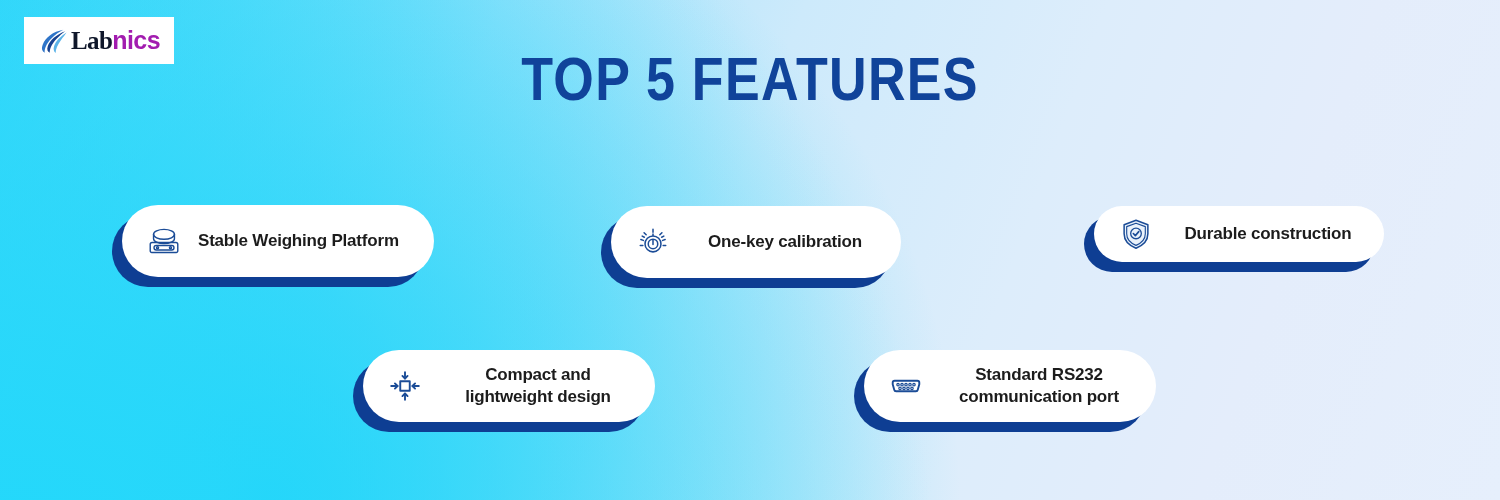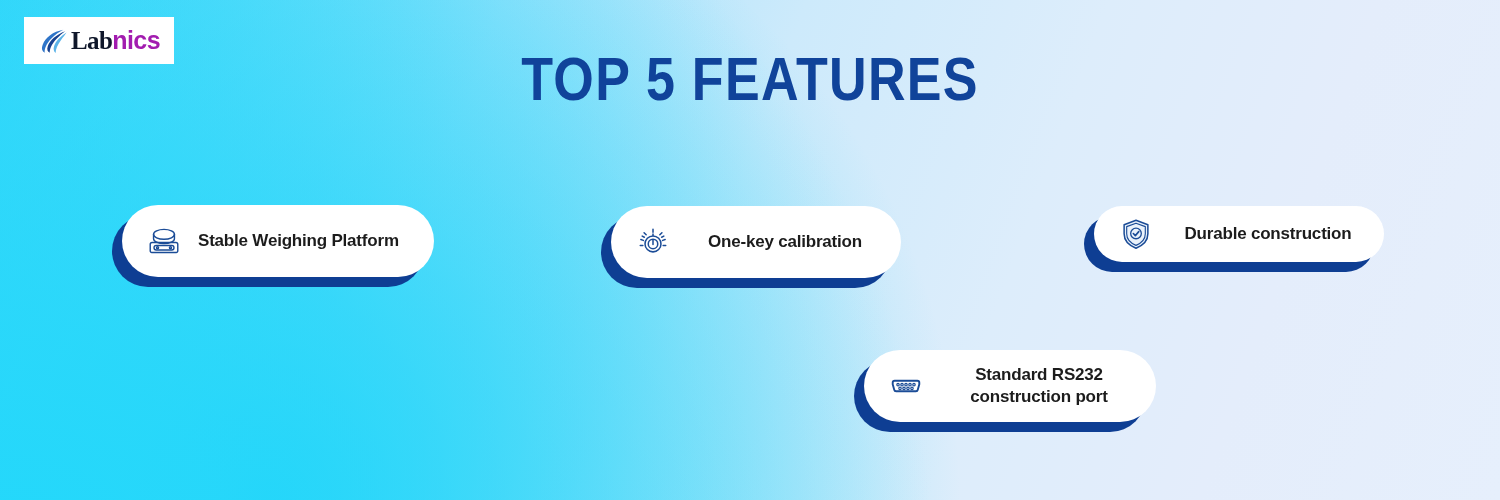--- a/index.html
+++ b/index.html
@@ -176,36 +176,56 @@
           <path d="M20 5.5 L32.5 10.2 v9.6 c0 7.4 -5.4 12.4 -12.5 15.2 C12.9 32.2 7.5 27.2 7.5 19.8 V10.2 Z" fill="#EAF2FB"></path>
           <path d="M20 8.6 L29.8 12.2 v7.6 c0 5.9 -4.3 9.9 -9.8 12.2 C14.5 29.7 10.2 25.7 10.2 19.8 V12.2 Z" stroke-width="1.2"></path>
           <circle cx="20" cy="19.4" r="5.6" stroke-width="1.4"></circle>
           <path d="M17.2 19.5 l2.1 2.2 l3.6 -4.2" stroke-width="1.7"></path>
         </svg>
       </span>
       <span class="label">Durable construction</span>
     </div>
   </div>
 
+  <div class="card center" id="card-3">
+    <div class="backing"></div>
+    <div class="face">
+      <span class="icon">
+        <svg viewBox="0 0 40 40" fill="none" stroke="#1B4C97" stroke-width="2" stroke-linecap="round" stroke-linejoin="round">
+          <rect x="15" y="15" width="10" height="10"></rect>
+          <path d="M20 5.5 v6.5"></path>
+            <path d="M17.3 9.4 L20 12.2 L22.7 9.4"></path>
+          <path d="M20 34.5 v-6.5"></path>
+            <path d="M17.3 30.6 L20 27.8 L22.7 30.6"></path>
+          <path d="M5.5 20 h6.5"></path>
+            <path d="M9.4 17.3 L12.2 20 L9.4 22.7"></path>
+          <path d="M34.5 20 h-6.5"></path>
+            <path d="M30.6 17.3 L27.8 20 L30.6 22.7"></path>
+        </svg>
+      </span>
+      <span class="label">Compact and
+lightweight design</span>
+    </div>
+  </div>
 
   <div class="card center" id="card-4">
     <div class="backing"></div>
     <div class="face">
       <span class="icon">
         <svg viewBox="0 0 40 40" fill="none" stroke="#1B4C97" stroke-width="2" stroke-linejoin="round">
           <path d="M8 14.5 h24 a2 2 0 0 1 2 2 v1.6 l-1.6 5.8 a2 2 0 0 1 -1.95 1.6 H9.55 a2 2 0 0 1 -1.95 -1.6 L6 18.1 v-1.6 a2 2 0 0 1 2 -2 z"></path>
           <circle cx="11.6" cy="18.6" r="1.25" stroke-width="1.3"></circle>
           <circle cx="15.8" cy="18.6" r="1.25" stroke-width="1.3"></circle>
           <circle cx="20" cy="18.6" r="1.25" stroke-width="1.3"></circle>
           <circle cx="24.2" cy="18.6" r="1.25" stroke-width="1.3"></circle>
           <circle cx="28.4" cy="18.6" r="1.25" stroke-width="1.3"></circle>
           <circle cx="13.7" cy="22.5" r="1.25" stroke-width="1.3"></circle>
           <circle cx="17.9" cy="22.5" r="1.25" stroke-width="1.3"></circle>
           <circle cx="22.1" cy="22.5" r="1.25" stroke-width="1.3"></circle>
           <circle cx="26.3" cy="22.5" r="1.25" stroke-width="1.3"></circle>
         </svg>
       </span>
       <span class="label">Standard RS232
-construction port</span>
+communication port</span>
     </div>
   </div>
 
 </div>
 
 </body></html>

